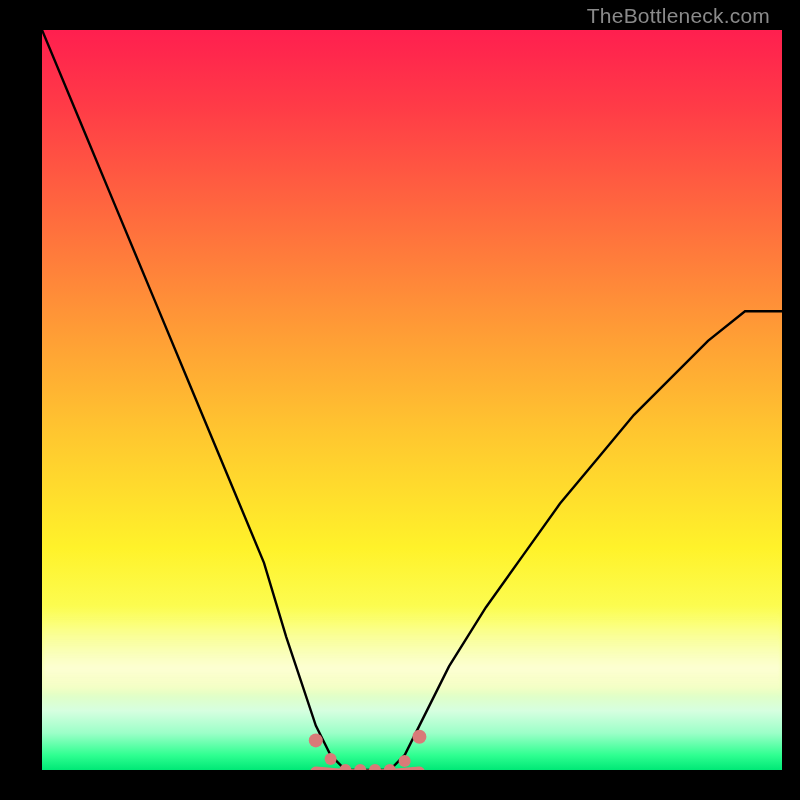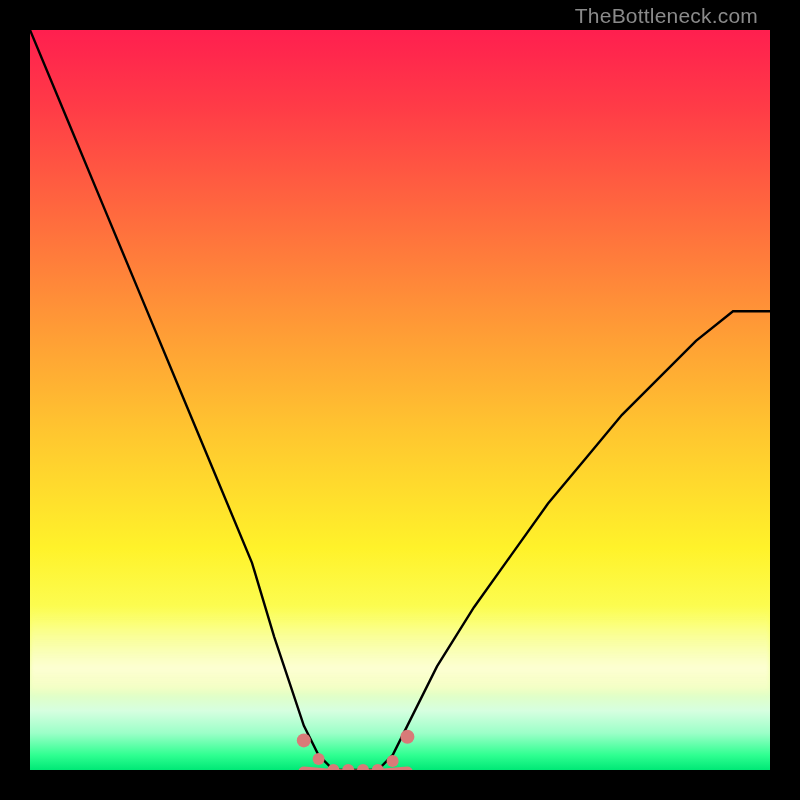--- a/index.html
+++ b/index.html
@@ -6,21 +6,21 @@
     margin: 0;
     padding: 0;
     width: 800px;
     height: 800px;
     overflow: hidden;
     background: #000;
     font-family: Arial, Helvetica, sans-serif;
   }
   .frame {
     position: absolute;
-    left: 0;
+    left: 12px;
     top: 0;
     width: 768px;
     height: 800px;
     background: #000;
     border-radius: 10px;
   }
   .plot {
     position: absolute;
     left: 30px;
     top: 30px;

